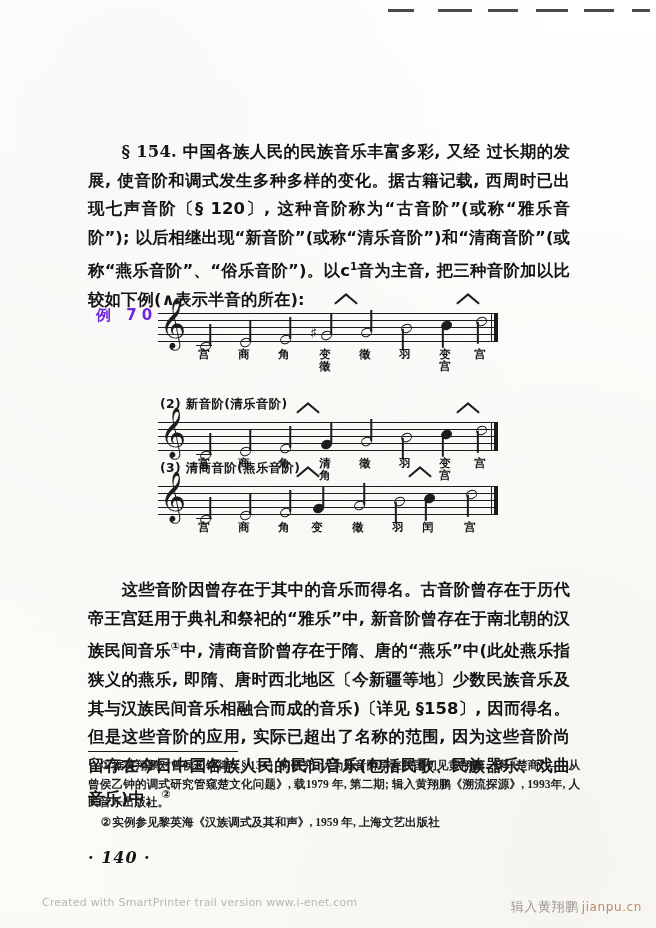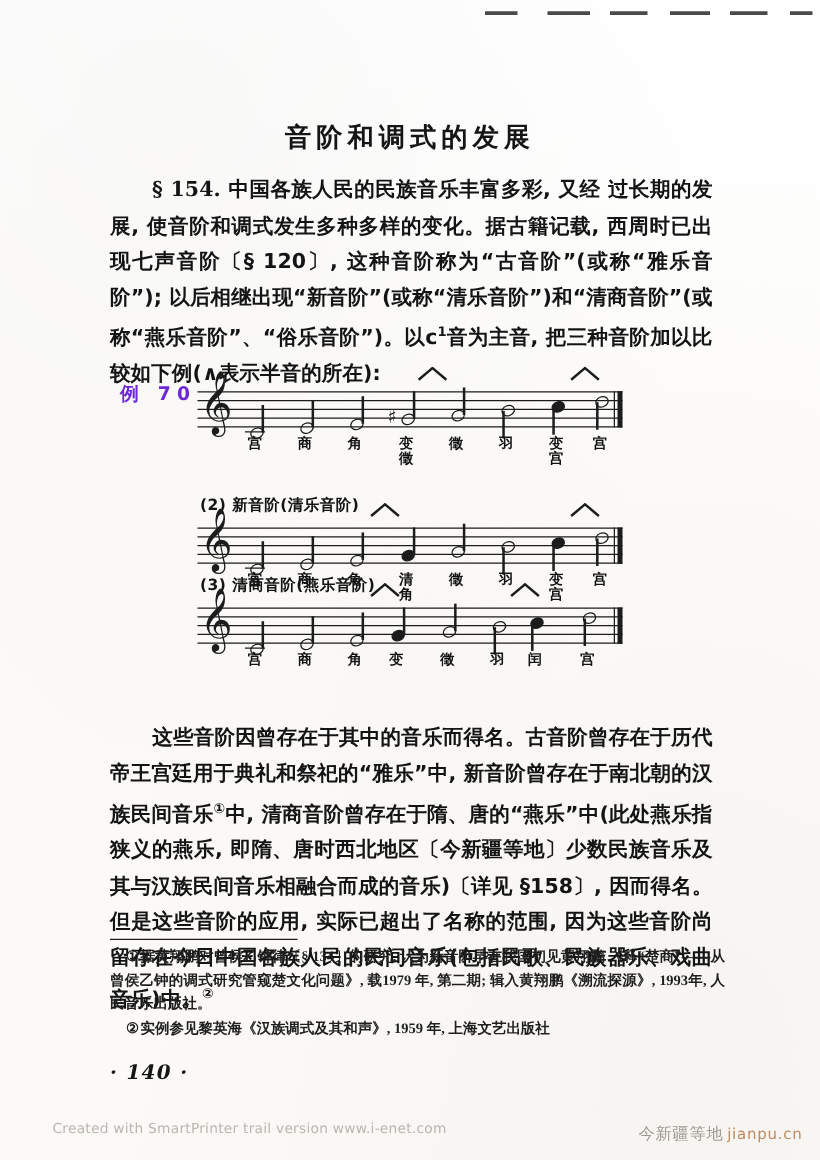--- a/index.html
+++ b/index.html
@@ -314,21 +314,20 @@
     <i style="left:0px;width:26px;"></i>
     <i style="left:50px;width:34px;"></i>
     <i style="left:100px;width:30px;"></i>
     <i style="left:148px;width:32px;"></i>
     <i style="left:196px;width:30px;"></i>
     <i style="left:244px;width:18px;"></i>
   </div>
 
   <div class="content">
 
-    <div class="doc-title">音阶和调式的发展</div>
 
     <div class="body-block" id="para-1">
       <span class="para-indent"></span><span class="sect-num">§ 154.</span>
       <span>中国各族人民的民族音乐丰富多彩, 又经 过长期的发展, 使音阶和调式发生多种多样的变化。据古籍记载, 西周时已出现七声音阶〔§ 120〕, 这种音阶称为“古音阶”(或称“雅乐音阶”); 以后相继出现“新音阶”(或称“清乐音阶”)和“清商音阶”(或称“燕乐音阶”、“俗乐音阶”)。以c</span><span class="pitch-sup">1</span><span>音为主音, 把三种音阶加以比较如下例(∧表示半音的所在):</span>
     </div>
 
     <div class="example-area">
       <div class="example-tag">例 70</div>
 
       <div class="staff-group" id="staff-group-1">
@@ -516,17 +515,17 @@
       <div class="footnote">
         <span class="fn-marker">②</span><span>实例参见黎英海《汉族调式及其和声》, 1959 年, 上海文艺出版社</span>
       </div>
     </div>
 
     <div class="page-number">· 140 ·</div>
 
     <div class="smartprinter">Created with SmartPrinter trail version www.i-enet.com</div>
 
     <div class="watermark">
-      <span>今新疆等地</span><span class="wm-en">jianpu.cn</span>
+      <span>辑入黄翔鹏</span><span class="wm-en">jianpu.cn</span>
     </div>
 
   </div>
 </div>
 
 </body></html>

